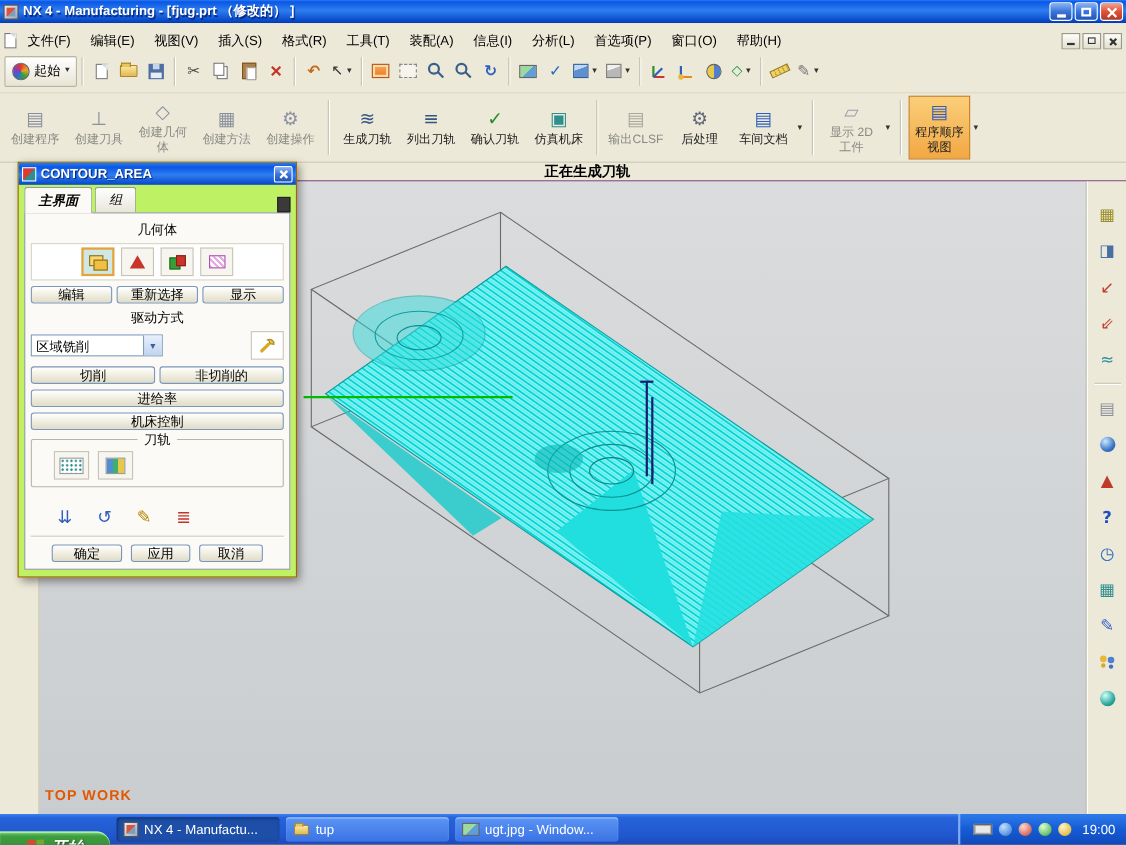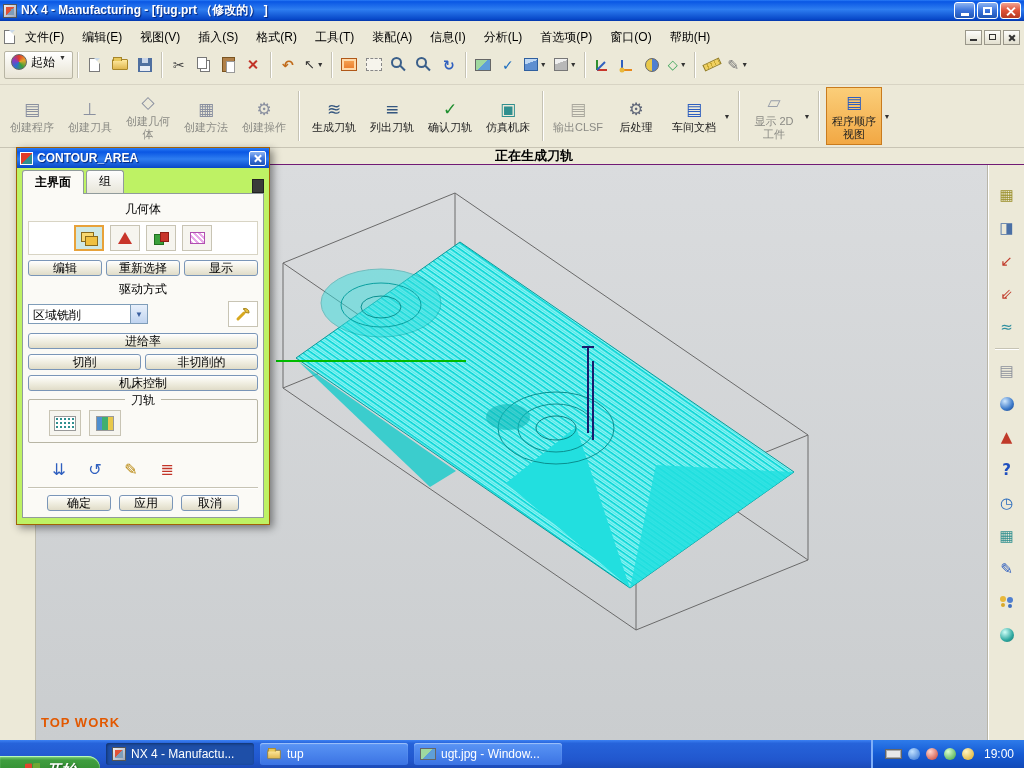--- a/index.html
+++ b/index.html
@@ -29,21 +29,21 @@
   .mdib{width:17px;height:15px;background:linear-gradient(#FDFDFB,#E2DFCE);border:1px solid #9A978A;display:flex;align-items:center;justify-content:center;color:#333;}
   .mdib .xsh{width:7px;height:7px;} .mdib .xsh::before,.mdib .xsh::after{left:3px;height:8px;width:2px;}
   .bar-min.s{width:7px;height:2px;background:#333;margin-top:6px;}
   .sq-max.s{width:7px;height:6px;border:1px solid #333;}
 
   
   .toolbar1{position:absolute;left:0;top:45px;width:1024px;height:40px;background:#ECE9D8;border-bottom:1px solid #D8D4C4;display:flex;align-items:center;padding:0 4px;gap:1px;}
   .tb1btn{min-width:24px;height:26px;display:flex;align-items:center;justify-content:center;gap:2px;border:1px solid transparent;padding:0 2px;}
   .vsep{width:2px;height:26px;border-left:1px solid #C6C3B4;border-right:1px solid #FFF;margin:0 3px;}
   .dd{font-size:7px;color:#333;line-height:1;}
-  .startbtn{display:flex;align-items:flex-start;gap:4px;padding:2px 6px;border:1px solid #B8B5A4;border-radius:2px;background:linear-gradient(#FFF,#E8E4D4);height:28px;}
+  .startbtn{display:flex;align-items:center;gap:4px;padding:2px 6px;border:1px solid #B8B5A4;border-radius:2px;background:linear-gradient(#FFF,#E8E4D4);height:28px;font-family:Liberation Mono, monospace;}
   .ic-swirl{width:16px;height:16px;border-radius:50%;background:conic-gradient(#E03A2A,#E8A42A,#3AA03A,#2A6FD0,#8A3AC0,#E03A2A);border:1px solid #666;}
   .glyph{font-size:14px;line-height:1;font-family:"DejaVu Sans",sans-serif;}
 
   .ic-doc{width:11px;height:14px;background:#fff;border:1px solid #7A7A7A;position:relative;}
   .ic-doc::after{content:"";position:absolute;right:-1px;top:-1px;border:3px solid transparent;border-top-color:#C8D8E8;border-right-color:#ECE9D8;}
   .ic-folder{width:16px;height:11px;background:linear-gradient(#FFE9A0,#E0B850);border:1px solid #A8862A;border-radius:1px;position:relative;}
   .ic-folder::before{content:"";position:absolute;left:0;top:-3px;width:7px;height:3px;background:#E8C85A;border:1px solid #A8862A;border-bottom:none;}
   .ic-floppy{width:14px;height:14px;background:#4F6FA0;position:relative;}
   .ic-floppy::before{content:"";position:absolute;left:4px;top:0;width:6px;height:5px;background:#C8D4E8;}
   .ic-floppy::after{content:"";position:absolute;left:2px;bottom:1px;width:10px;height:5px;background:#E8ECF4;}
@@ -89,21 +89,21 @@
 
   
   .dialog{position:absolute;left:16px;top:147px;width:254px;background:#bef264;border:1px solid #a16207;box-shadow:3px 3px 8px rgba(0,0,0,.45);z-index:20;}
   .dlg-title{height:20px;background:linear-gradient(180deg,#2A7BF6,#0A57E4 20%,#2E7DF0 55%,#0747C8);display:flex;align-items:center;gap:4px;padding:0 3px;}
   .dlg-title .t{color:#fff;font-weight:bold;font-size:12px;flex:1;text-shadow:1px 1px 1px #00237A;}
   .dlg-close{width:17px;height:15px;border:1px solid #fff;border-radius:2px;background:linear-gradient(180deg,#8DB4F2,#3C74DC 50%,#1F55B4);display:flex;align-items:center;justify-content:center;color:#fff;}
   .dlg-close .xsh{width:8px;height:8px;} .dlg-close .xsh::before,.dlg-close .xsh::after{left:3px;height:9px;}
   .ic-dlg{width:13px;height:13px;background:linear-gradient(135deg,#E03A2A 50%,#2F8F8F 50%);border:1px solid #fff;}
   .dlg-body{padding:4px 5px 6px 5px;}
   .tabs{display:flex;align-items:flex-end;height:21px;position:relative;}
-  .tab{padding:2px 12px 3px 12px;border:1px solid #919B9C;border-bottom:none;border-radius:3px 3px 0 0;background:linear-gradient(#FEFEFE,#E8E6DA);margin-right:2px;font-size:12px;}
+  .tab{padding:2px 12px 3px 12px;border:1px solid #919B9C;border-bottom:none;border-radius:3px 3px 0 0;background:linear-gradient(#FEFEFE,#E8E6DA);margin-right:2px;font-size:12px;font-style:italic;}
   .tab.active{background:#FBFAF6;position:relative;z-index:2;top:1px;padding-top:3px;font-weight:bold;}
   .tab-extra{margin-left:auto;width:12px;height:14px;background:#3A3A3A;border:1px solid #222;}
   .panel{border:1px solid #919B9C;background:#FBFAF6;padding:6px 5px;margin-top:0;}
   .grp-label{text-align:center;margin:1px 0 3px 0;font-size:12px;}
   .geo-icons{display:flex;justify-content:center;gap:6px;border:1px solid #D8D4C4;background:#fff;padding:3px;margin-bottom:5px;}
   .geob{width:30px;height:26px;display:flex;align-items:center;justify-content:center;border:1px solid #C8C4B4;background:#F6F5EF;}
   .geob.sel{background:#CFE8E4;border:2px solid #E8A23A;}
   .gi-boxes{width:13px;height:10px;background:#F0C040;border:1px solid #8A6A1A;box-shadow:-4px -4px 0 -1px #F8D870,-4px -4px 0 0 #8A6A1A;margin:5px 0 0 5px;}
   .gi-cone{width:0;height:0;border-left:7px solid transparent;border-right:7px solid transparent;border-bottom:12px solid #C8352A;}
   .gi-blocks{width:15px;height:12px;position:relative;}
@@ -498,26 +498,26 @@
           </span>
           <span class="wrenchb">
             <svg width="18" height="18">
               <path d="M4 14 L10 8" stroke="#D8A820" stroke-width="3" stroke-linecap="round"></path>
               <path d="M9 4 a4 4 0 0 1 6 4 l-3.5 -0.5 -1 -3 z" fill="#E8C040" stroke="#A8861A"></path>
             </svg>
           </span>
         </div>
 
         <div class="btnrow">
+          <span class="xpbtn grow">切削</span>
+          <span class="xpbtn grow">非切削的</span>
+        </div>
+        <div class="btnrow">
             <span class="xpbtn grow">进给率</span>
           </div>
-        <div class="btnrow">
-          <span class="xpbtn grow">切削</span>
-          <span class="xpbtn grow">非切削的</span>
-        </div>
         <div class="btnrow">
             <span class="xpbtn grow">机床控制</span>
           </div>
 
         <div class="grpbox">
           <span class="cap">刀轨</span>
           <div class="tp-icons">
             <span class="tpb">
                 <span class="ti-dots"></span>
               </span>

